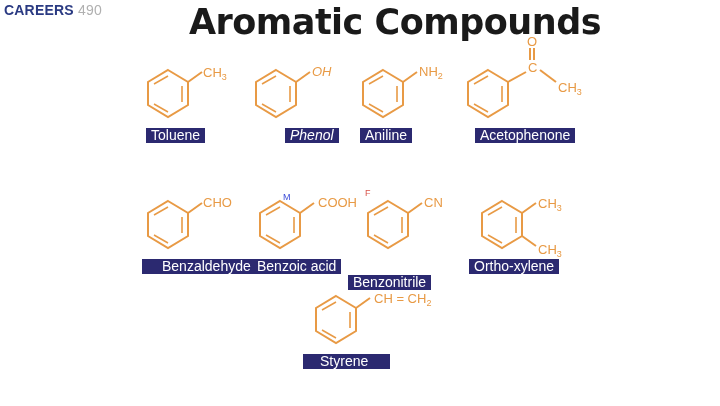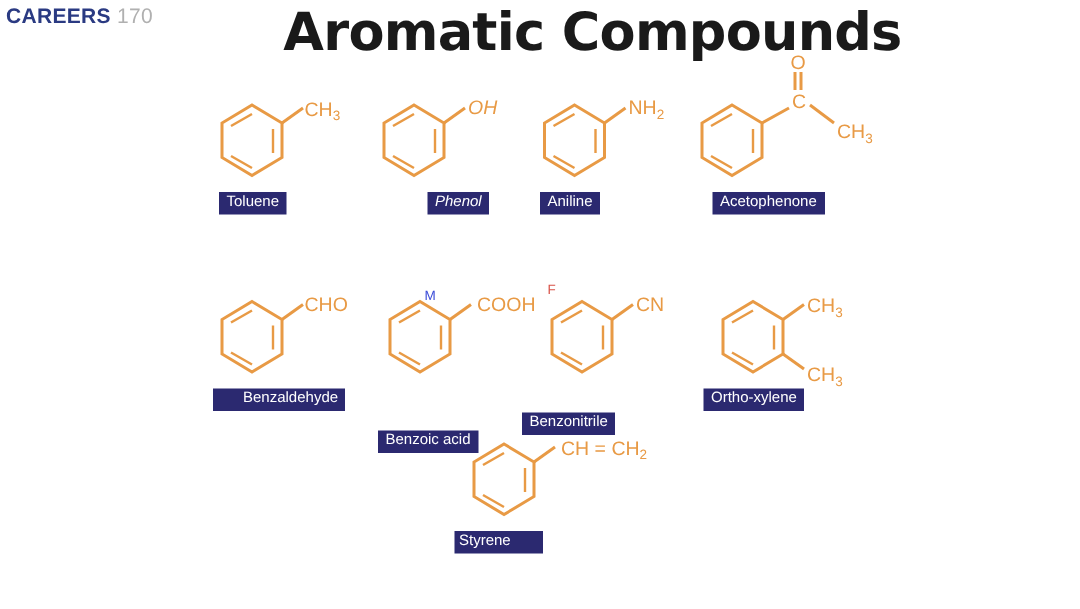--- a/index.html
+++ b/index.html
@@ -3,33 +3,33 @@
 <meta charset="utf-8">
 <style>
   html, body { margin:0; padding:0; }
   body { width:720px; height:406px; background:#ffffff; position:relative; overflow:hidden; font-family:"Liberation Sans", sans-serif; }
   .logo { position:absolute; left:4px; top:2px; font-size:14px; font-weight:bold; letter-spacing:0.2px; }
   .logo .brand { color:#2a3a82;margin-top:20px; }
   .logo .num { color:#b0b0b0; font-weight:normal; }
   .title { position:absolute; left:0; width:790px; top:2px; text-align:center; font-size:35px; font-weight:bold; color:#1a1a1a; font-family:"DejaVu Sans", sans-serif; letter-spacing:-0.5px; }
   .compound { position:absolute; }
   .compound svg { position:absolute; left:0; top:0; overflow:visible; }
-  .label { position:absolute; background:#2b2970; color:#ffffff; font-size:10px; padding:1px 5px 2px 5px; white-space:nowrap; line-height:12px; }
+  .label { position:absolute; background:#2b2970; color:#ffffff; font-size:14px; padding:1px 5px 2px 5px; white-space:nowrap; line-height:12px; }
   .chem { fill:#e89a45; font-family:"Liberation Sans", sans-serif; font-size:13px; }
   .bond { stroke:#e89a45; stroke-width:2; fill:none; }
   .inner { stroke:#e89a45; stroke-width:1.6; fill:none; }
   .mark-m { fill:#3a4bd8; font-size:9px; }
   .mark-f { fill:#d9544a; font-size:9px; }
 </style>
 </head>
 <body>
 
 <div class="logo">
   <span class="brand">CAREERS</span>
-  <span class="num">170</span>
+  <span class="num">490</span>
 </div>
 
 <div class="title">Aromatic Compounds</div>
 
 <div class="compound" style="left:140px;top:62px;width:110px;height:90px;">
   <svg width="110" height="70">
     <polygon class="bond" points="28,8 48,20 48,43 28,55 8,43 8,20"></polygon>
     <line class="inner" x1="42" y1="24" x2="42" y2="40"></line>
     <line class="inner" x1="28" y1="14" x2="14" y2="22"></line>
     <line class="inner" x1="14" y1="42" x2="28" y2="50"></line>
@@ -95,21 +95,21 @@
 <div class="compound" style="left:252px;top:193px;width:120px;height:90px;">
   <svg width="120" height="70">
     <polygon class="bond" points="28,8 48,20 48,43 28,55 8,43 8,20"></polygon>
     <line class="inner" x1="42" y1="24" x2="42" y2="40"></line>
     <line class="inner" x1="28" y1="14" x2="14" y2="22"></line>
     <line class="inner" x1="14" y1="42" x2="28" y2="50"></line>
     <line class="bond" x1="48" y1="20" x2="62" y2="10"></line>
     <text class="chem" x="66" y="14">COOH</text>
     <text class="mark-m" x="31" y="7">M</text>
   </svg>
-  <span class="label" style="left:0px;top:66px;margin-top:28px;">Benzoic acid</span>
+  <span class="label" style="left:0px;top:66px;">Benzoic acid</span>
 </div>
 
 <div class="compound" style="left:360px;top:193px;width:110px;height:90px;">
   <svg width="110" height="70">
     <polygon class="bond" points="28,8 48,20 48,43 28,55 8,43 8,20"></polygon>
     <line class="inner" x1="42" y1="24" x2="42" y2="40"></line>
     <line class="inner" x1="28" y1="14" x2="14" y2="22"></line>
     <line class="inner" x1="14" y1="42" x2="28" y2="50"></line>
     <line class="bond" x1="48" y1="20" x2="62" y2="10"></line>
     <text class="chem" x="64" y="14">CN</text>
@@ -134,14 +134,14 @@
 
 <div class="compound" style="left:308px;top:288px;width:130px;height:90px;">
   <svg width="130" height="70">
     <polygon class="bond" points="28,8 48,20 48,43 28,55 8,43 8,20"></polygon>
     <line class="inner" x1="42" y1="24" x2="42" y2="40"></line>
     <line class="inner" x1="28" y1="14" x2="14" y2="22"></line>
     <line class="inner" x1="14" y1="42" x2="28" y2="50"></line>
     <line class="bond" x1="48" y1="20" x2="62" y2="10"></line>
     <text class="chem" x="66" y="15">CH = CH<tspan font-size="9" dy="3">2</tspan></text>
   </svg>
-  <span class="label" style="left:-5px;top:66px;padding-left:3px;padding-right:22px;">Styrene</span>
+  <span class="label" style="left:-5px;top:66px;padding-left:17px;padding-right:22px;">Styrene</span>
 </div>
 
 </body></html>

